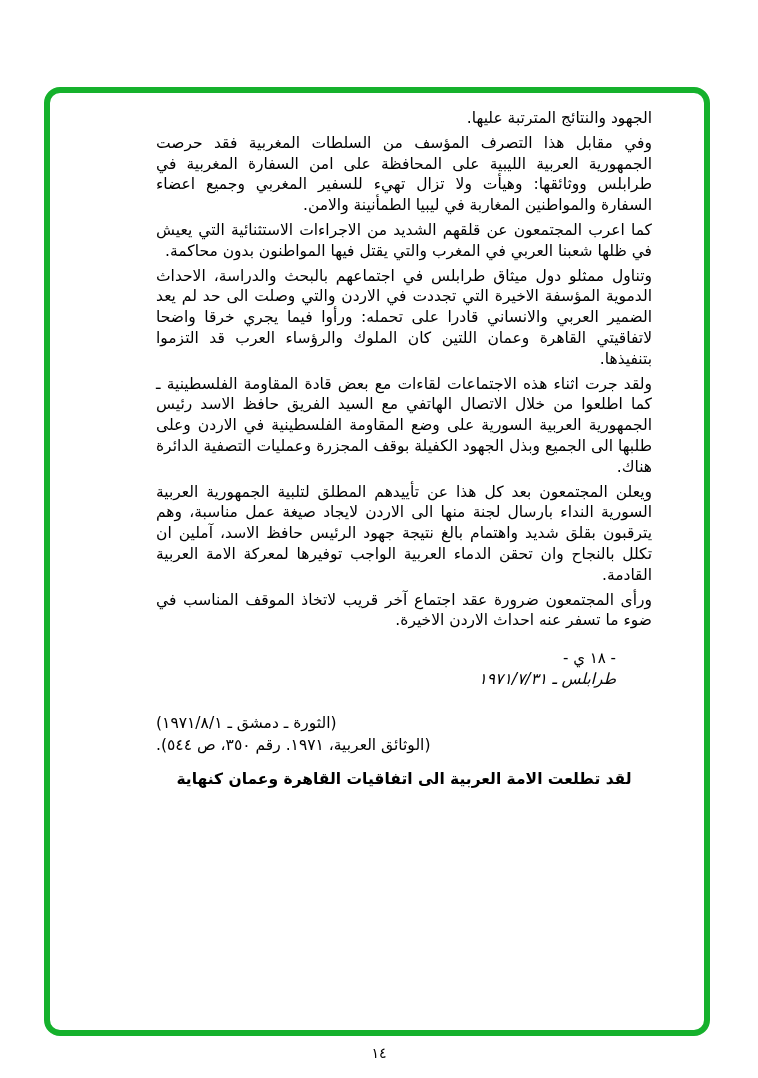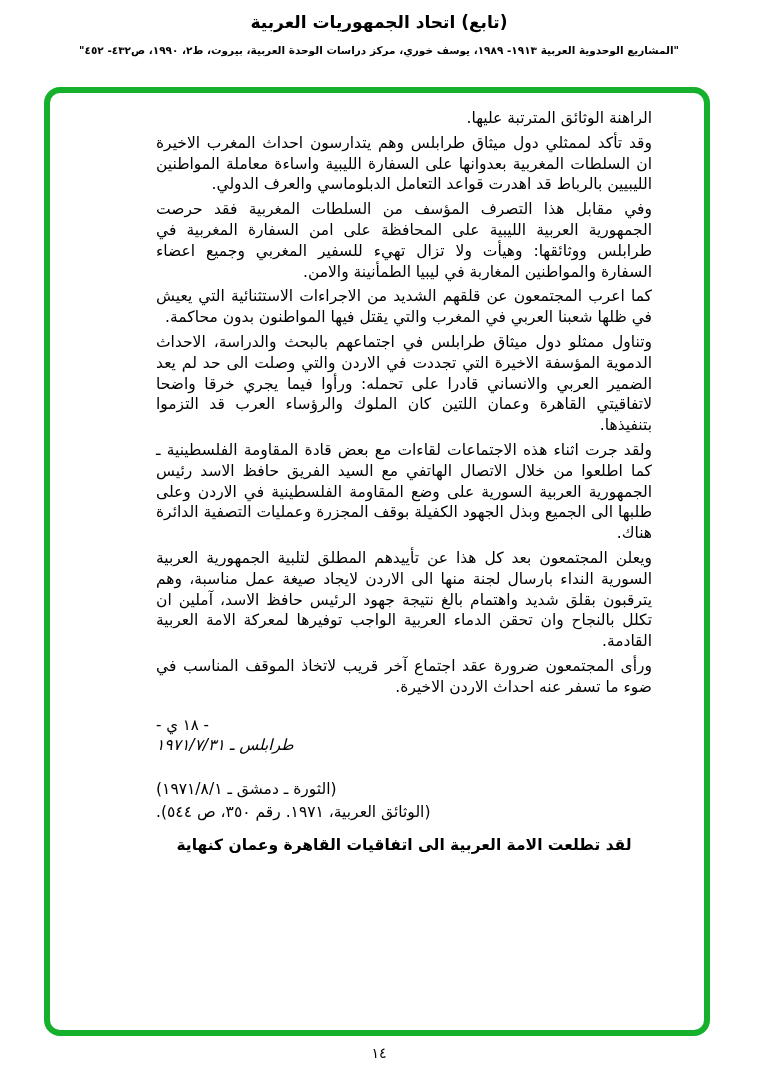--- a/index.html
+++ b/index.html
@@ -11,46 +11,41 @@
   .title  { font-size:17px; font-weight:bold; }
   .source { font-size:10.5px; font-weight:bold; margin-top:12px; }
 
   .frame { position:absolute; left:44px; top:87px; width:666px; height:949px;
            border:6px solid var(--green); border-radius:16px; box-sizing:border-box; }
   .content { direction:rtl; text-align:justify; height:100%; box-sizing:border-box;
              padding:15px 52px 0 106px; font-size:15.5px; line-height:20.8px; overflow:hidden; }
 
   .cont-line { margin:0 0 4px; padding-left:80px; text-align:right; }
   .para { margin:0 0 4px; }
-  .center-block { text-align:left; padding-right:36px; margin-top:17px; }
+  .center-block { text-align:right; padding-right:36px; margin-top:17px; }
   .doc-number { font-size:15px; }
   .doc-title  { font-size:17.5px; font-weight:bold; margin:1px 0; }
   .doc-date   { font-size:15.5px;font-style:italic; }
   .citations  { text-align:left; padding-right:110px; margin-top:22px; line-height:22.5px; }
   .opening    { font-weight:bold; text-align:center; margin-top:12px; }
 
   .page-number { position:absolute; top:1045px; left:0; right:0; text-align:center; font-size:14px; }
 </style>
 </head>
 <body>
 
 <div class="page">
 
-  <div class="header">
-    <div class="title">(تابع) اتحاد الجمهوريات العربية</div>
-    <div class="source">"المشاريع الوحدوية العربية ١٩١٣- ١٩٨٩، يوسف خوري، مركز دراسات الوحدة العربية، بيروت، ط٢، ١٩٩٠، ص٤٣٢- ٤٥٢"</div>
-  </div>
 
   <div class="frame">
     <div class="content">
 
-      <p class="cont-line">الراهنة الوثائق المترتبة عليها.</p>
+      <p class="cont-line">الجهود والنتائج المترتبة عليها.</p>
 
       <div>
-          <p class="para">وقد تأكد لممثلي دول ميثاق طرابلس وهم يتدارسون احداث المغرب الاخيرة ان السلطات المغربية بعدوانها على السفارة الليبية واساءة معاملة المواطنين الليبيين بالرباط قد اهدرت قواعد التعامل الدبلوماسي والعرف الدولي.</p>
           <p class="para">وفي مقابل هذا التصرف المؤسف من السلطات المغربية فقد حرصت الجمهورية العربية الليبية على المحافظة على امن السفارة المغربية في طرابلس ووثائقها: وهيأت ولا تزال تهيء للسفير المغربي وجميع اعضاء السفارة والمواطنين المغاربة في ليبيا الطمأنينة والامن.</p>
           <p class="para">كما اعرب المجتمعون عن قلقهم الشديد من الاجراءات الاستثنائية التي يعيش في ظلها شعبنا العربي في المغرب والتي يقتل فيها المواطنون بدون محاكمة.</p>
           <p class="para">وتناول ممثلو دول ميثاق طرابلس في اجتماعهم بالبحث والدراسة، الاحداث الدموية المؤسفة الاخيرة التي تجددت في الاردن والتي وصلت الى حد لم يعد الضمير العربي والانساني قادرا على تحمله: ورأوا فيما يجري خرقا واضحا لاتفاقيتي القاهرة وعمان اللتين كان الملوك والرؤساء العرب قد التزموا بتنفيذها.</p>
           <p class="para">ولقد جرت اثناء هذه الاجتماعات لقاءات مع بعض قادة المقاومة الفلسطينية ـ كما اطلعوا من خلال الاتصال الهاتفي مع السيد الفريق حافظ الاسد رئيس الجمهورية العربية السورية على وضع المقاومة الفلسطينية في الاردن وعلى طلبها الى الجميع وبذل الجهود الكفيلة بوقف المجزرة وعمليات التصفية الدائرة هناك.</p>
           <p class="para">ويعلن المجتمعون بعد كل هذا عن تأييدهم المطلق لتلبية الجمهورية العربية السورية النداء بارسال لجنة منها الى الاردن لايجاد صيغة عمل مناسبة، وهم يترقبون بقلق شديد واهتمام بالغ نتيجة جهود الرئيس حافظ الاسد، آملين ان تكلل بالنجاح وان تحقن الدماء العربية الواجب توفيرها لمعركة الامة العربية القادمة.</p>
           <p class="para">ورأى المجتمعون ضرورة عقد اجتماع آخر قريب لاتخاذ الموقف المناسب في ضوء ما تسفر عنه احداث الاردن الاخيرة.</p>
         </div>
 
       <div class="center-block">
         <div class="doc-number">- ١٨ ي -</div>

